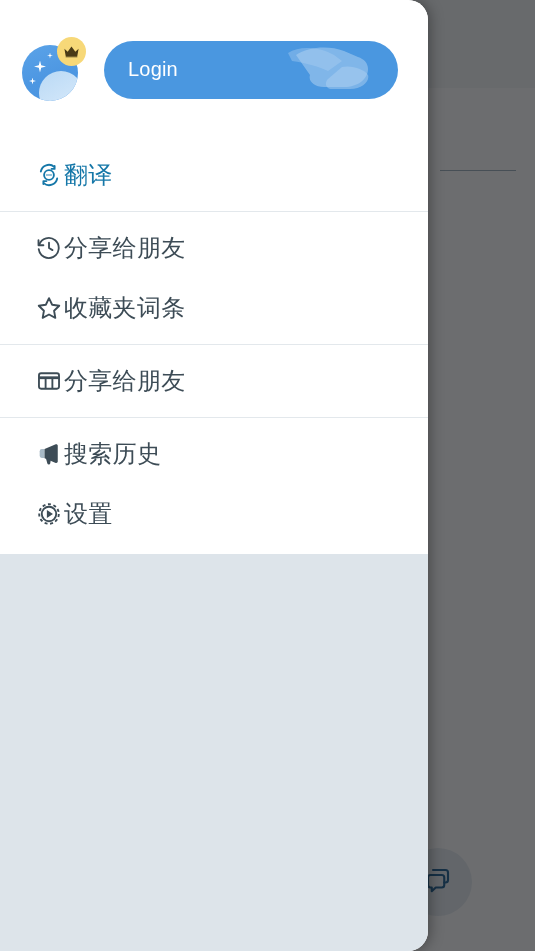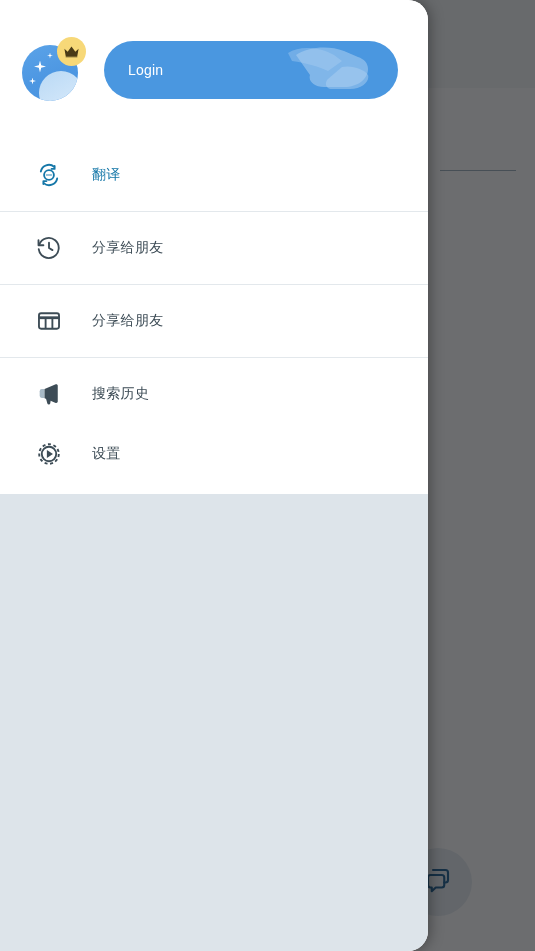--- a/index.html
+++ b/index.html
@@ -137,21 +137,21 @@
     position: relative;
     overflow: hidden;
     display: flex;
     align-items: center;
     cursor: pointer;
     border: none;
     padding: 0;
   }
   .login-btn .label {
     color: #ffffff;
-    font-size: 14px;
+    font-size: 20px;
     margin-left: 24px;
     letter-spacing: 0.2px;
     z-index: 2;
   }
   .hand-illo {
     position: absolute;
     right: 4px;
     top: 0;
     width: 110px;
     height: 58px;
@@ -180,22 +180,21 @@
   }
   .menu-item .ico {
     width: 30px;
     height: 30px;
     flex: 0 0 30px;
     display: flex;
     align-items: center;
     justify-content: center;
   }
   .menu-item .txt {
-    margin-left: 28px;
-    font-size: 14px;
+    font-size: 24px;
     color: #3d4c56;
     letter-spacing: 0.3px;
   }
   .menu-item.active .txt { color: #1577a8; }
 
   .drawer-footer {
     flex: 1 1 auto;
     background: #dde4ea;
   }
 </style>
@@ -267,20 +266,28 @@
         <div class="menu-item">
           <span class="ico">
             <svg width="28" height="28" viewBox="0 0 24 24" fill="none" stroke="#3d4c56" stroke-width="1.6" stroke-linecap="round" stroke-linejoin="round">
               <path d="M3.6 9.2A8.6 8.6 0 1 1 3.2 13"></path>
               <path d="M3 5.4v4.2h4.2"></path>
               <path d="M12 7.4V12l3 1.8"></path>
             </svg>
           </span>
           <span class="txt">分享给朋友</span>
         </div>
+        <div class="menu-item">
+          <span class="ico">
+            <svg width="28" height="28" viewBox="0 0 24 24" fill="none" stroke="#3d4c56" stroke-width="1.6" stroke-linecap="round" stroke-linejoin="round">
+              <path d="M12 3.6l2.7 5.6 6.1.85-4.45 4.3 1.08 6.05L12 17.6l-5.43 2.8 1.08-6.05L3.2 10.05l6.1-.85z"></path>
+            </svg>
+          </span>
+          <span class="txt">收藏夹词条</span>
+        </div>
       </div>
       <div class="divider"></div>
       <div class="menu-group">
         <div class="menu-item">
           <span class="ico">
             <svg width="28" height="28" viewBox="0 0 24 24" fill="none" stroke="#3d4c56" stroke-width="1.6" stroke-linejoin="round">
               <rect x="3.4" y="5.4" width="17.2" height="13.2" rx="1.8"></rect>
               <path d="M3.4 9.2h17.2" stroke-width="2.4"></path>
               <path d="M9.1 9.2v9.4M14.9 9.2v9.4"></path>
             </svg>

